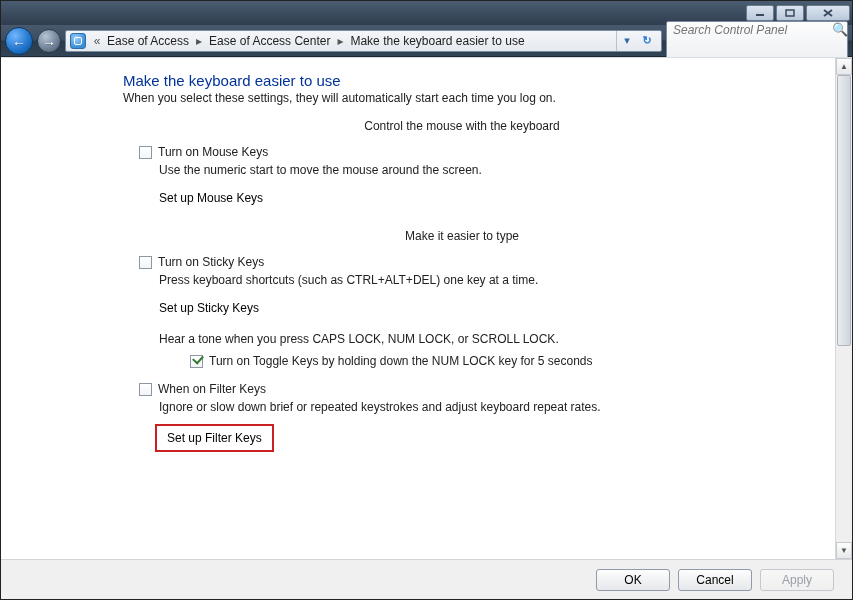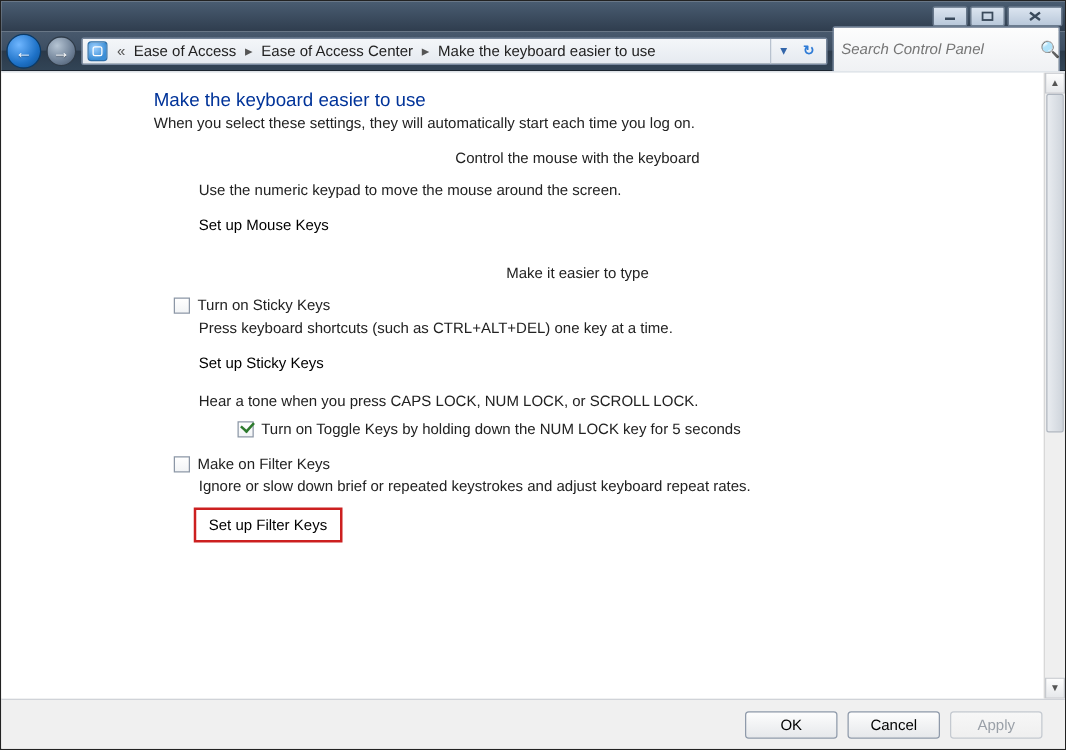--- a/index.html
+++ b/index.html
@@ -114,22 +114,22 @@
     font-size:11px;
   }
   .addr-btn.refresh { color:#2e7bd6; }
   .searchbox {
     width: 182px;
     height: 40px;
     background: linear-gradient(to bottom,#fdfdfd,#eef0f3);
     border: 1px solid #7a8aa0;
     border-radius: 2px;
     display: flex;
-    align-items: flex-end;
-    padding: 13px 4px;
+    align-items: flex-start;
+    padding: 0 4px;
   }
   .searchbox input {
     flex:1; border:0; outline:0; background:transparent;
     font-style: italic; color:#888; font-size:12px;
     font-family: inherit;
   }
   .searchbox .mag { color:#3f87d6; font-size:13px; cursor:pointer;}
 
   
   .content-wrap {
@@ -313,21 +313,25 @@
     <div class="content">
 
       <h1 class="page-title">Make the keyboard easier to use</h1>
       <p class="page-sub">When you select these settings, they will automatically start each time you log on.</p>
 
       
       <div class="group-head">
         <span>Control the mouse with the keyboard</span>
         <span class="rule"></span>
       </div>
-      <div class="desc">Use the numeric keypad to move the mouse around the screen.</div>
+      <div class="row">
+        <div class="chk"></div>
+        <span>Turn on Mouse Keys</span>
+      </div>
+      <div class="desc">Use the numeric start to move the mouse around the screen.</div>
       <span class="link">Set up Mouse Keys</span>
 
       
       <div class="group-head">
         <span>Make it easier to type</span>
         <span class="rule"></span>
       </div>
 
       <div class="row">
         <div class="chk"></div>
@@ -337,21 +341,21 @@
       <span class="link">Set up Sticky Keys</span>
 
       <div class="desc">Hear a tone when you press CAPS LOCK, NUM LOCK, or SCROLL LOCK.</div>
       <div class="row" style="margin-left:36px;padding-left:31px;">
         <div class="chk checked"></div>
         <span>Turn on Toggle Keys by holding down the NUM LOCK key for 5 seconds</span>
       </div>
 
       <div class="row" style="margin-top:14px;">
         <div class="chk"></div>
-        <span>Make on Filter Keys</span>
+        <span>When on Filter Keys</span>
       </div>
       <div class="desc">Ignore or slow down brief or repeated keystrokes and adjust keyboard repeat rates.</div>
       <div class="annot">
         <span class="link">Set up Filter Keys</span>
       </div>
 
       
       <div class="group-head">
         <span class="rule"></span>
       </div>

